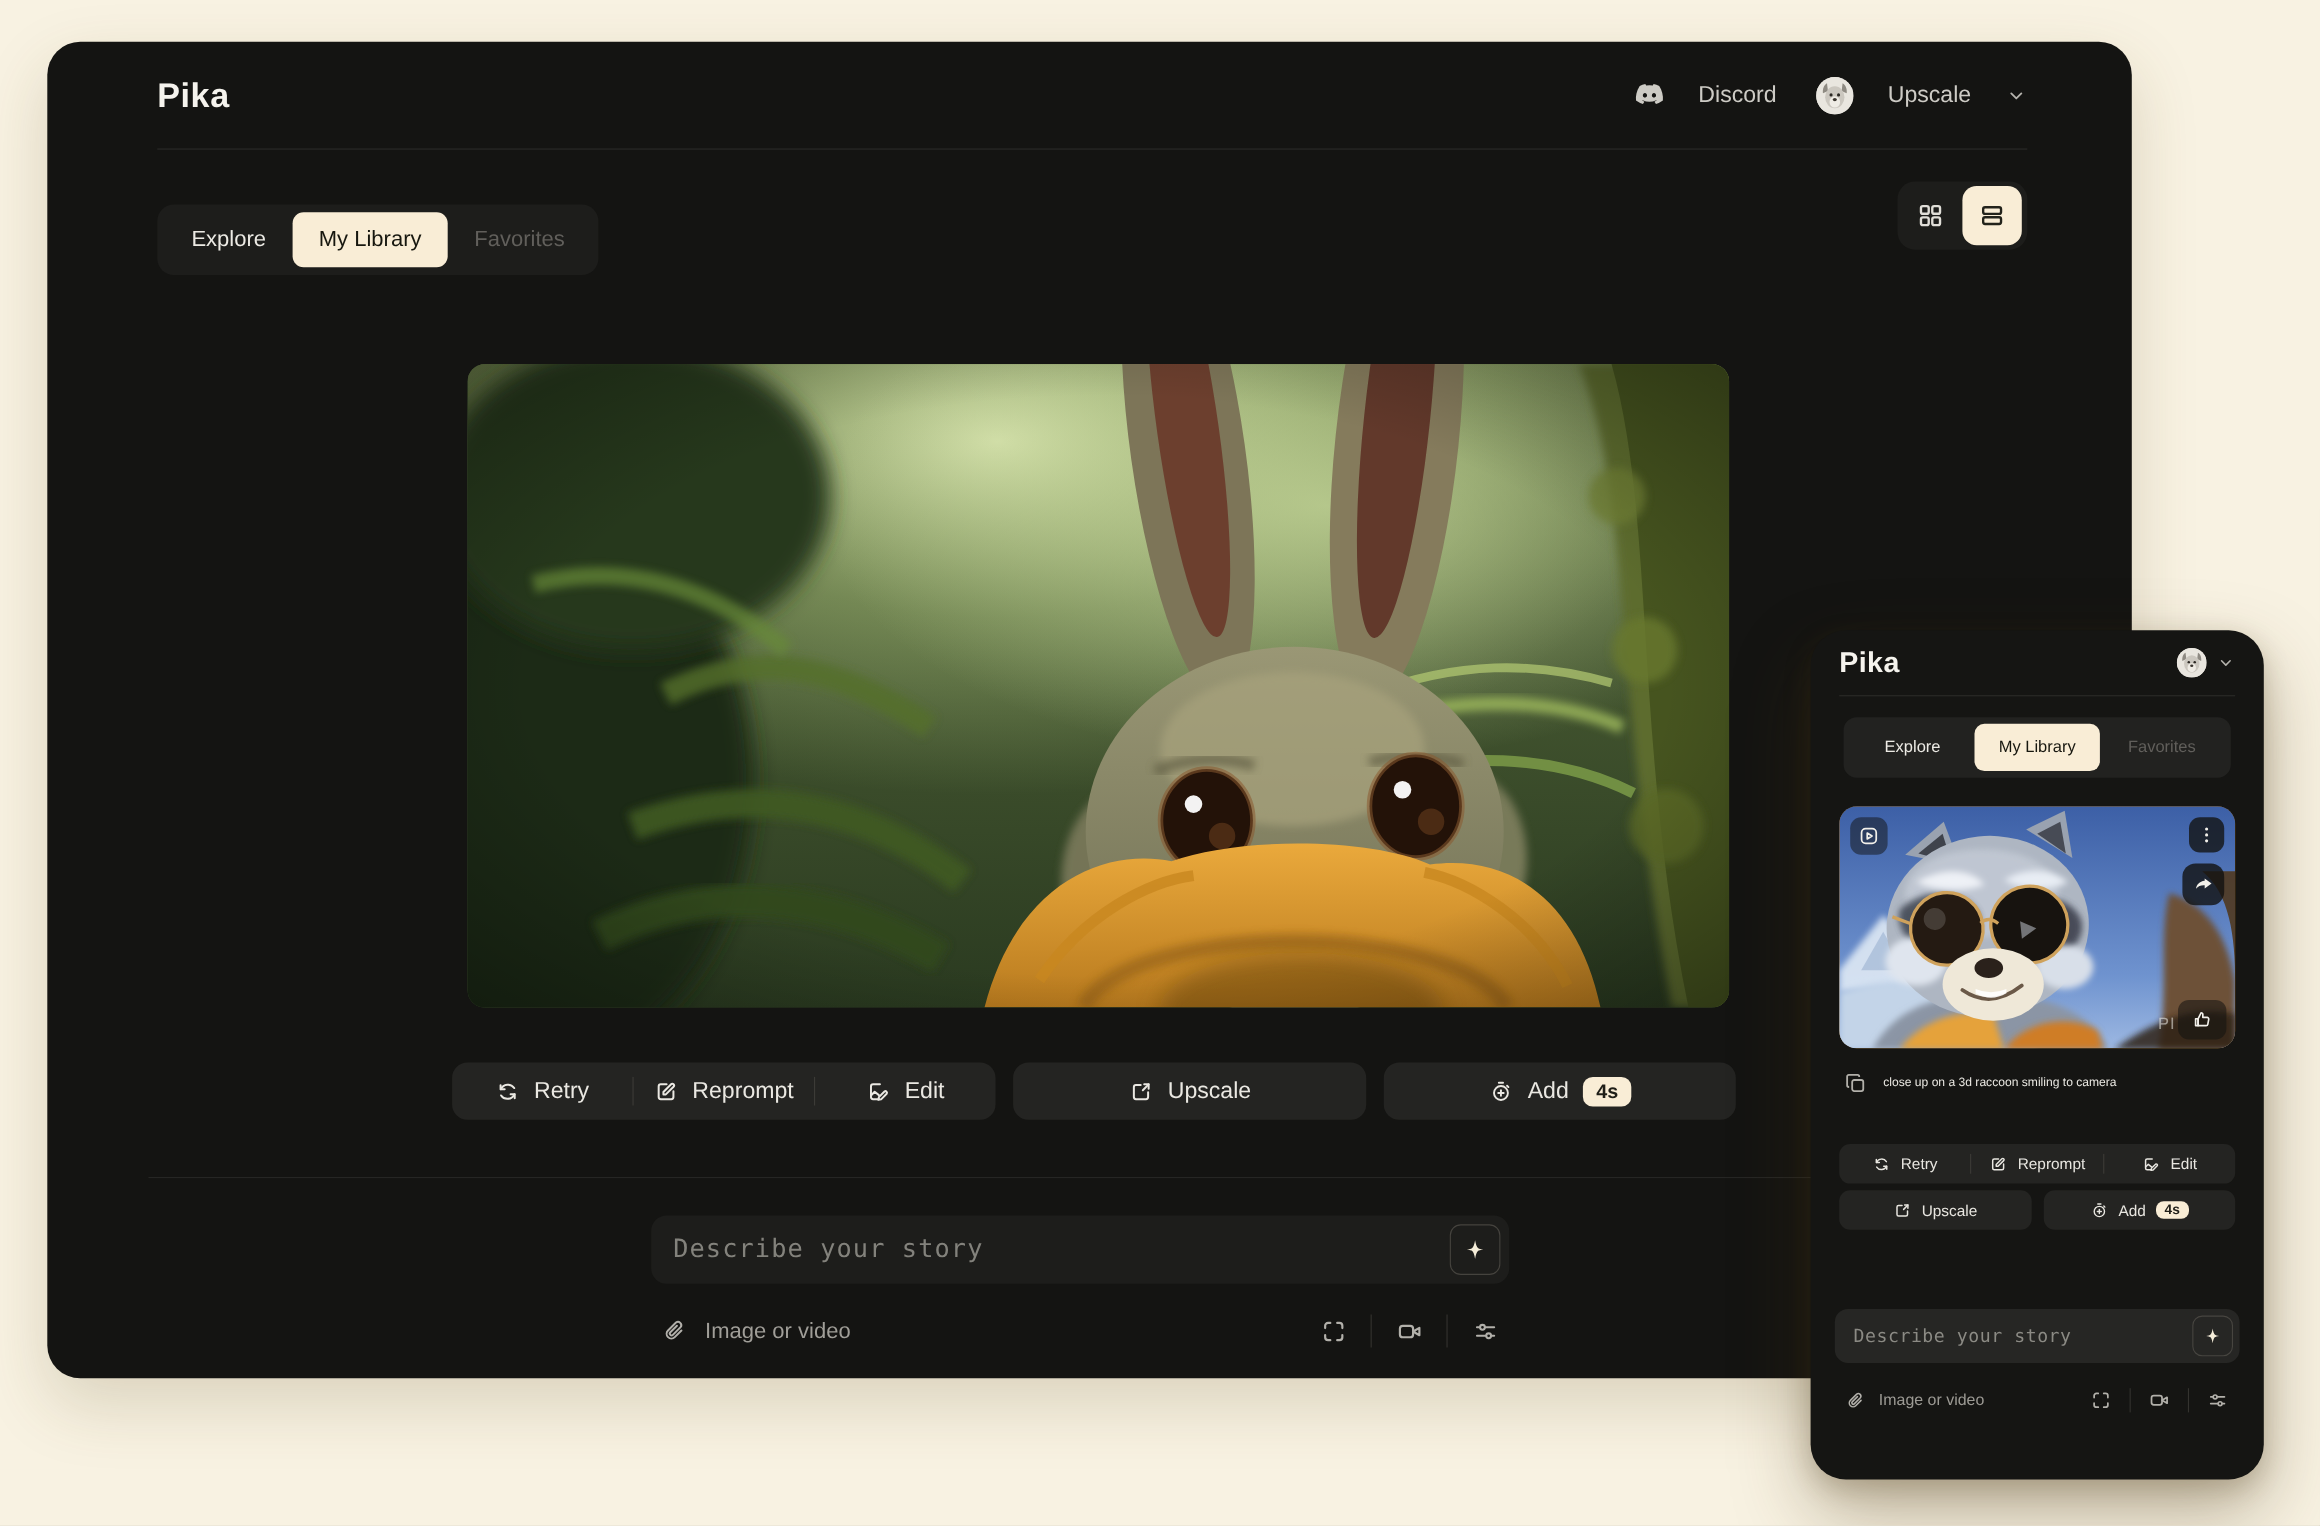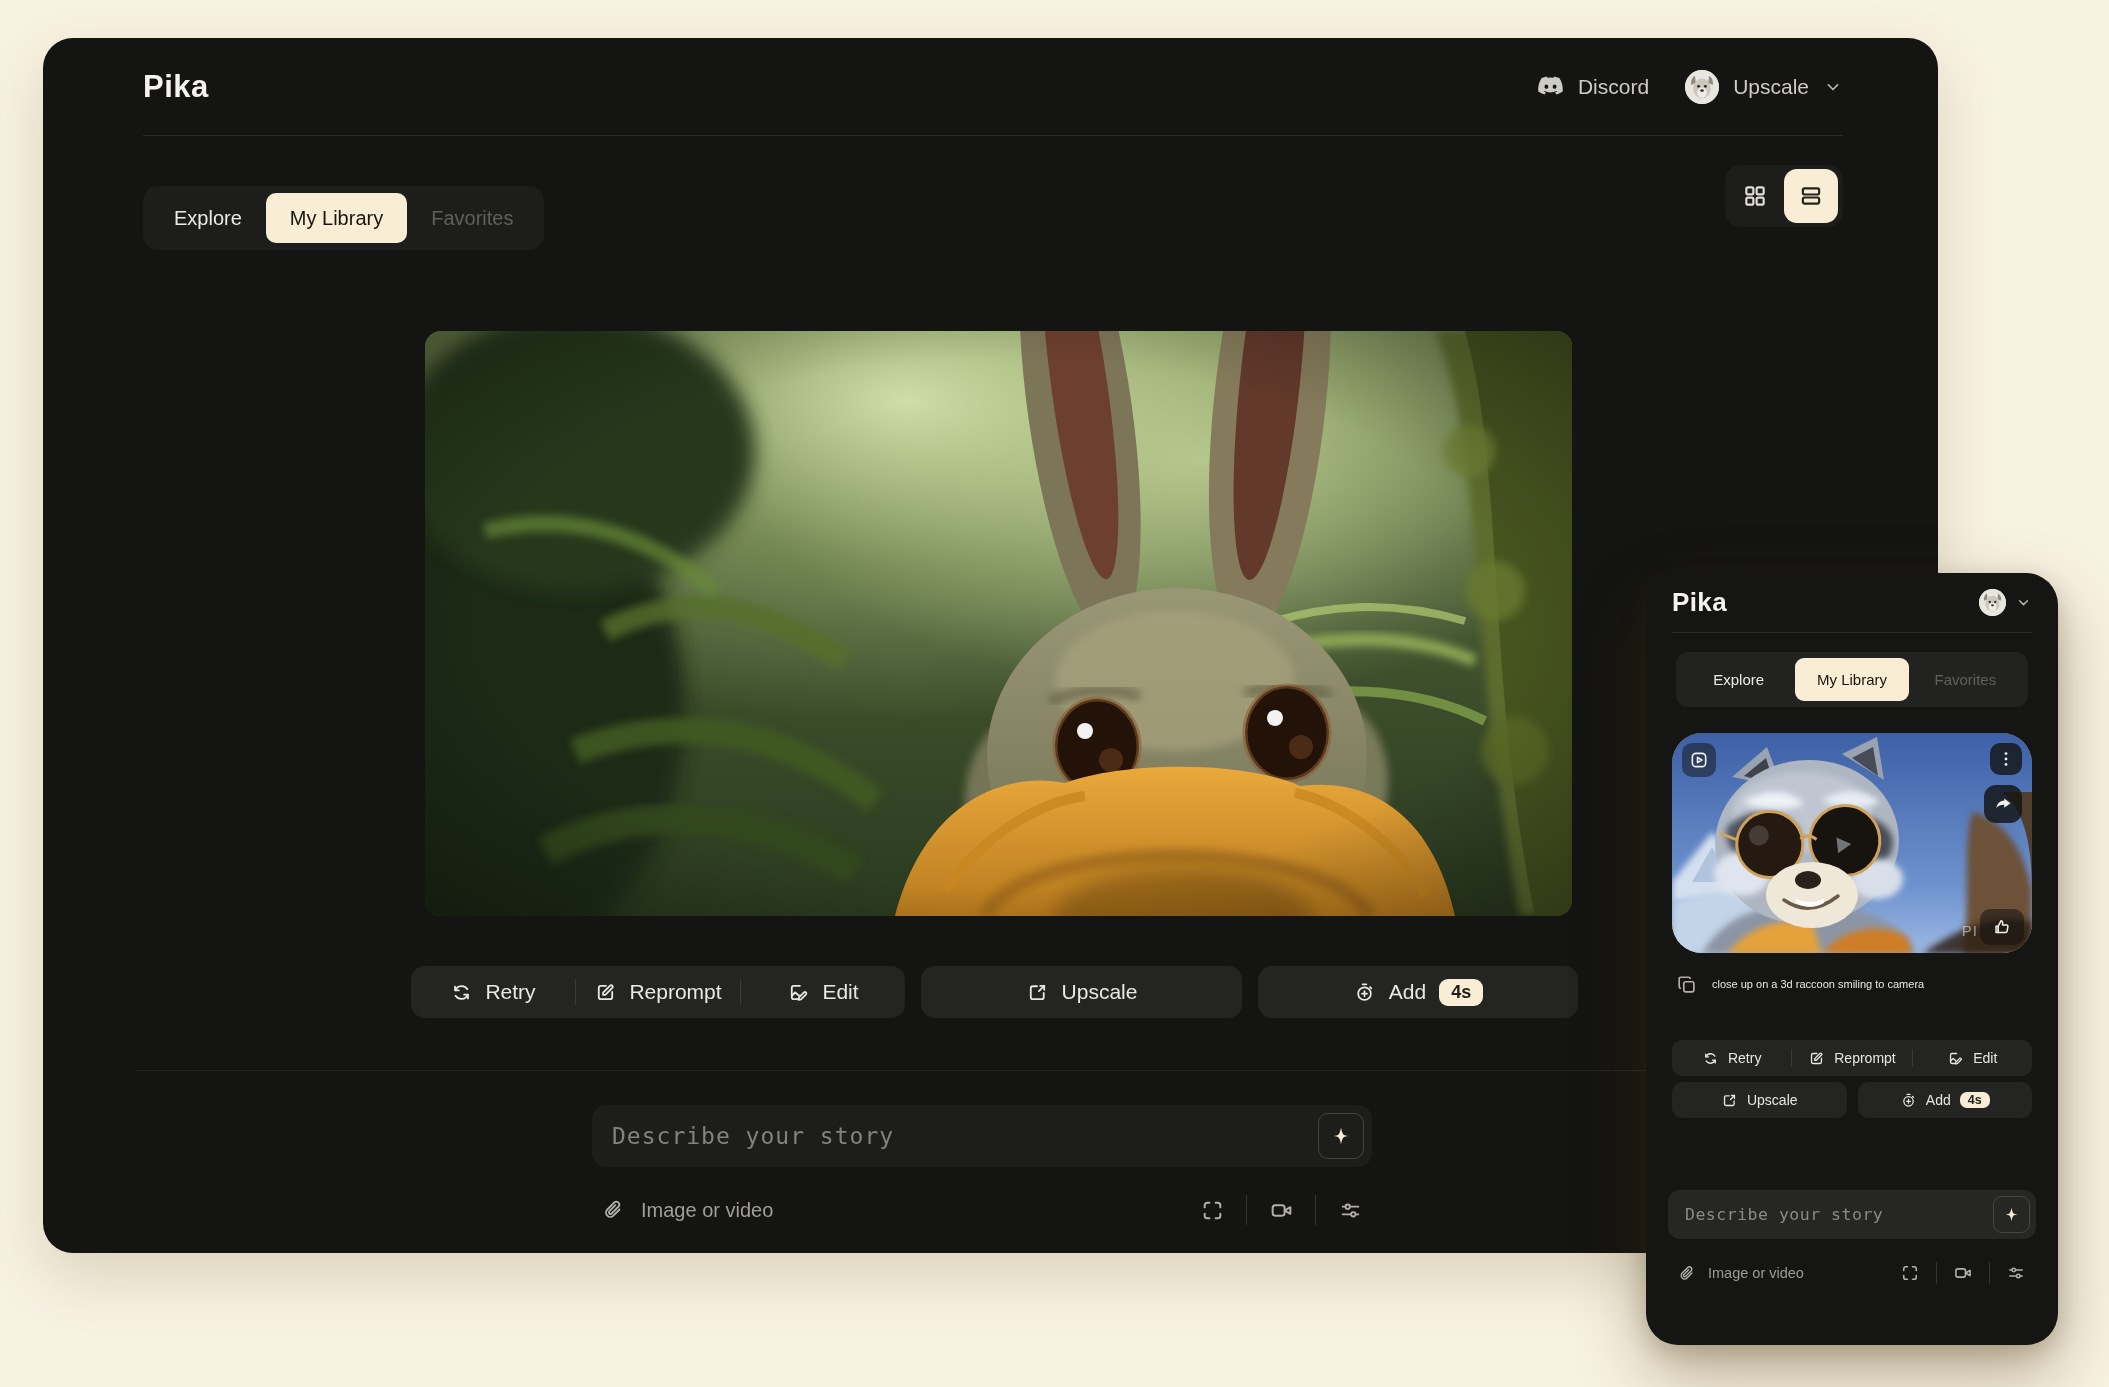--- a/index.html
+++ b/index.html
@@ -4,21 +4,21 @@
 <style>
   html,body{margin:0;padding:0;background:#f8f2e2;font-family:"Liberation Sans",sans-serif;}
   .stage{position:relative;width:2109px;height:1387px;background:#f8f2e2;overflow:hidden;}
 
   
   .main-window{position:absolute;left:43px;top:38px;width:1895px;height:1215px;
     background:#141412;border-radius:30px;box-shadow:0 24px 60px rgba(90,70,30,.18);}
   .mw-header{position:absolute;left:100px;right:95px;top:0;height:97px;display:flex;align-items:center;justify-content:space-between;}
   .logo{font-size:31px;font-weight:bold;letter-spacing:.5px;color:#f5f3ed;}
   .hdr-right{display:flex;align-items:center;gap:36px;}
-  .hdr-item{display:flex;align-items:center;gap:14px;color:#cdcbc5;font-size:21px;cursor:pointer;}
+  .hdr-item{display:flex;align-items:center;gap:31px;color:#cdcbc5;font-size:21px;cursor:pointer;}
   .avatar{width:34px;height:34px;border-radius:50%;overflow:hidden;background:#d8d5cf;flex:0 0 auto;}
   .avatar svg{display:block;width:100%;height:100%;}
   .chev{color:#b5b3ad;}
   .hdr-divider{position:absolute;top:97px;left:100px;right:95px;height:1px;background:#2b2b29;}
 
   .tab-group{position:absolute;top:148px;left:100px;height:64px;background:#1d1d1b;border-radius:15px;
     display:flex;align-items:center;padding:0 7px;box-sizing:border-box;}
   .tab{padding:0 24px;height:50px;display:flex;align-items:center;font-size:20px;color:#eceae4;border-radius:10px;cursor:pointer;}
   .tab.active{background:#f9edd6;color:#17170f;font-weight:500;}
   .tab.muted{color:#615f5b;}
@@ -72,21 +72,21 @@
   .sp-avatar{width:27px;height:27px;border-radius:50%;overflow:hidden;background:#d8d5cf;}
   .sp-avatar svg{display:block;width:100%;height:100%;}
   .sp-divider{position:absolute;top:59px;left:26px;right:26px;height:1px;background:#2b2b29;}
 
   .sp-tabs{position:absolute;top:79px;left:30px;right:30px;height:55px;background:#222220;border-radius:12px;
     display:flex;align-items:center;padding:0 6px;box-sizing:border-box;}
   .sp-tab{flex:1;height:43px;display:flex;align-items:center;justify-content:center;font-size:15px;color:#eceae4;border-radius:9px;cursor:pointer;}
   .sp-tab.active{background:#f9edd6;color:#17170f;font-weight:500;}
   .sp-tab.muted{color:#615f5b;}
 
-  .sp-card{position:absolute;top:160px;left:26px;right:26px;height:220px;border-radius:30px;overflow:hidden;background:#a16207;cursor:pointer;}
+  .sp-card{position:absolute;top:160px;left:26px;right:26px;height:220px;border-radius:16px;overflow:hidden;background:#a16207;cursor:pointer;}
   .sp-card > svg.art{display:block;width:100%;height:100%;}
   .chip{position:absolute;display:flex;align-items:center;justify-content:center;background:rgba(18,18,16,.6);color:#f2f0ea;border:none;cursor:pointer;}
   .chip svg{width:20px;height:20px;}
   .chip-play{left:10px;top:10px;width:34px;height:34px;border-radius:10px;background:rgba(18,18,16,.5);}
   .chip-dots{right:10px;top:10px;width:32px;height:32px;border-radius:10px;background:rgba(18,18,16,.78);}
   .chip-share{right:10px;top:52px;width:38px;height:38px;border-radius:12px;background:rgba(18,18,16,.8);}
   .chip-like{right:8px;bottom:8px;width:44px;height:36px;border-radius:10px;background:rgba(18,18,16,.55);}
   .watermark{position:absolute;right:54px;bottom:14px;font-size:15px;color:rgba(240,240,235,.55);letter-spacing:1px;}
 
   .sp-prompt{position:absolute;top:400px;left:30px;right:24px;display:flex;gap:14px;align-items:flex-start;}

